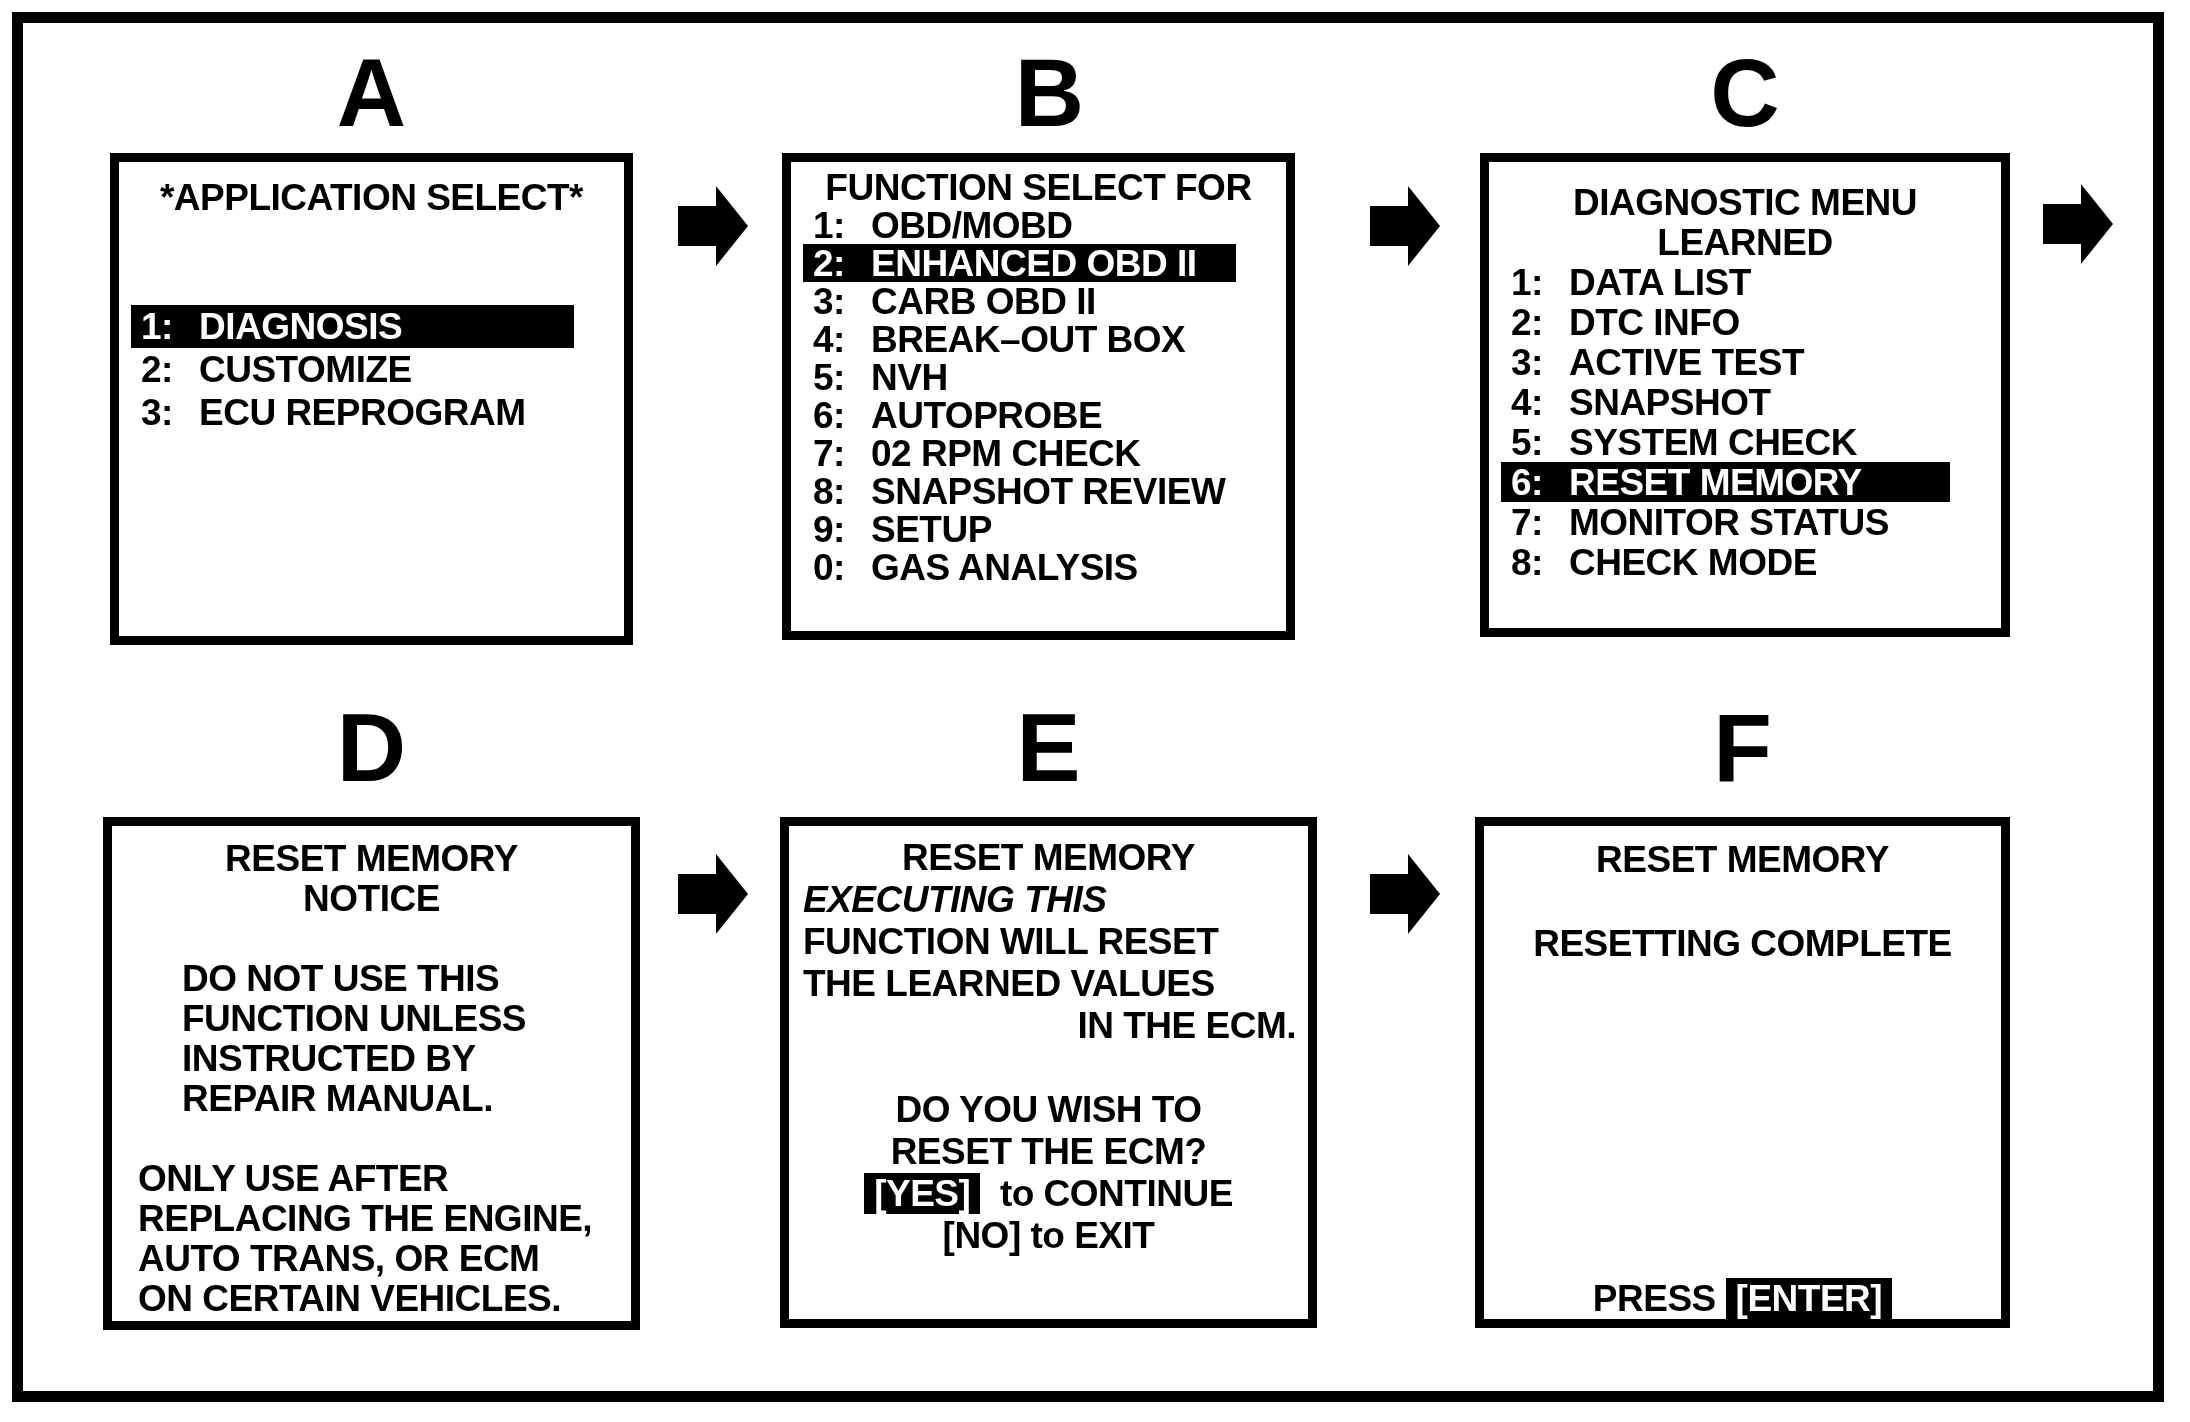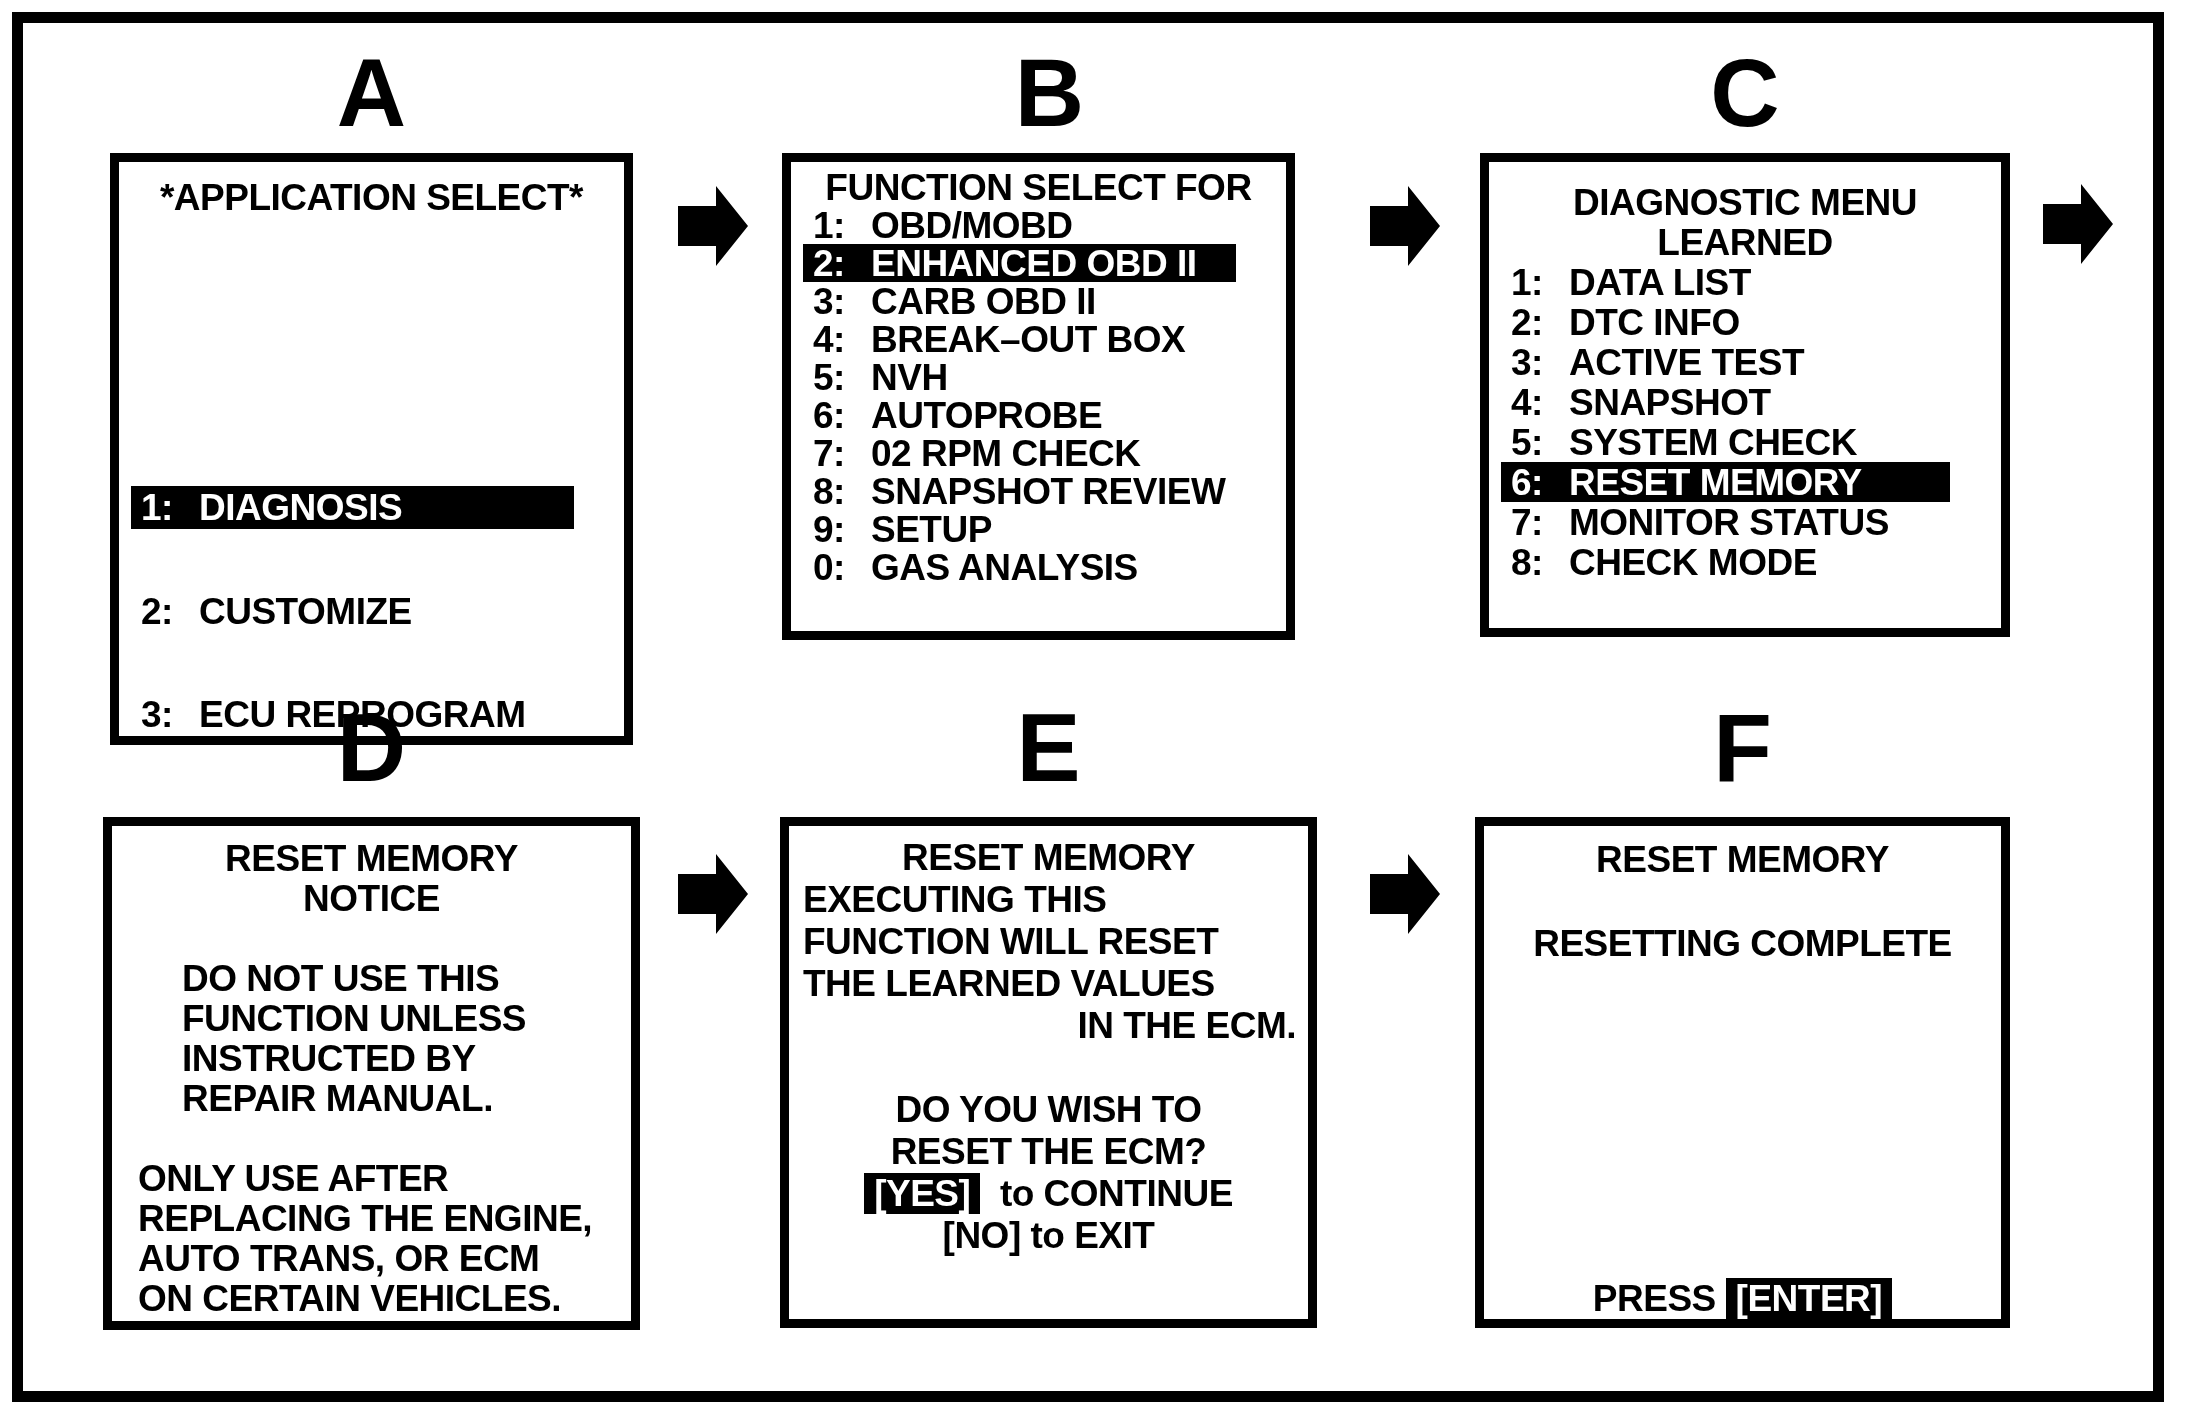--- a/index.html
+++ b/index.html
@@ -31,21 +31,21 @@
   .inv{background:#000000;color:#fff;padding:2px 10px;}
   .arrow{position:absolute;}
 </style>
 </head>
 <body>
 
 <div class="stage">
   <div class="outer-border"></div>
   <div id="content">
       <div class="flow-label" style="left: 110px; top: 45px; width: 523px;">A</div>
-      <div class="screen" style="left: 110px; top: 153px; width: 523px; height: 592px; padding-top: 14px; justify-content: space-between; --lh: 43px;">
+      <div class="screen" style="left: 110px; top: 153px; width: 523px; height: 492px; padding-top: 14px; --lh: 43px;">
         <div class="line center"><span>*APPLICATION SELECT*</span></div>
         <div class="line"></div>
         <div class="line"></div>
         <div class="line"><div class="itemrow hl"><span class="num">1:</span><span>DIAGNOSIS</span></div></div>
         <div class="line"><div class="itemrow"><span class="num">2:</span><span>CUSTOMIZE</span></div></div>
         <div class="line"><div class="itemrow"><span class="num">3:</span><span>ECU REPROGRAM</span></div></div>
       </div>
       <div class="flow-label" style="left: 782px; top: 45px; width: 535px;">B</div>
       <div class="screen" style="left: 782px; top: 153px; width: 513px; height: 487px; padding-top: 6px; --lh: 38px;">
         <div class="line center"><span>FUNCTION SELECT FOR</span></div>
@@ -84,21 +84,21 @@
         <div class="line" style="padding-left: 58px;"><span>REPAIR MANUAL.</span></div>
         <div class="line"></div>
         <div class="line" style="padding-left: 14px;"><span>ONLY USE AFTER</span></div>
         <div class="line" style="padding-left: 14px;"><span>REPLACING THE ENGINE,</span></div>
         <div class="line" style="padding-left: 14px;"><span>AUTO TRANS, OR ECM</span></div>
         <div class="line" style="padding-left: 14px;"><span>ON CERTAIN VEHICLES.</span></div>
       </div>
       <div class="flow-label" style="left: 780px; top: 700px; width: 537px;">E</div>
       <div class="screen" style="left: 780px; top: 817px; width: 537px; height: 511px; padding-top: 10px; --lh: 42px;">
         <div class="line center"><span>RESET MEMORY</span></div>
-        <div class="line" style="padding-left: 2px;"><span>EXECUTING THIS</span></div>
+        <div class="line" style="padding-left: 2px; font-style: italic;"><span>EXECUTING THIS</span></div>
         <div class="line" style="padding-left: 2px;"><span>FUNCTION WILL RESET</span></div>
         <div class="line" style="padding-left: 2px;"><span>THE LEARNED VALUES</span></div>
         <div class="line" style="padding-left: 2px; justify-content: flex-end;"><span>IN THE ECM.</span></div>
         <div class="line"></div>
         <div class="line center"><span>DO YOU WISH TO</span></div>
         <div class="line center"><span>RESET THE ECM?</span></div>
         <div class="line center"><span class="inv">[YES]</span><span>  to CONTINUE</span></div>
         <div class="line center"><span>[NO] to EXIT</span></div>
       </div>
       <div class="flow-label" style="left: 1475px; top: 700px; width: 535px;">F</div>

